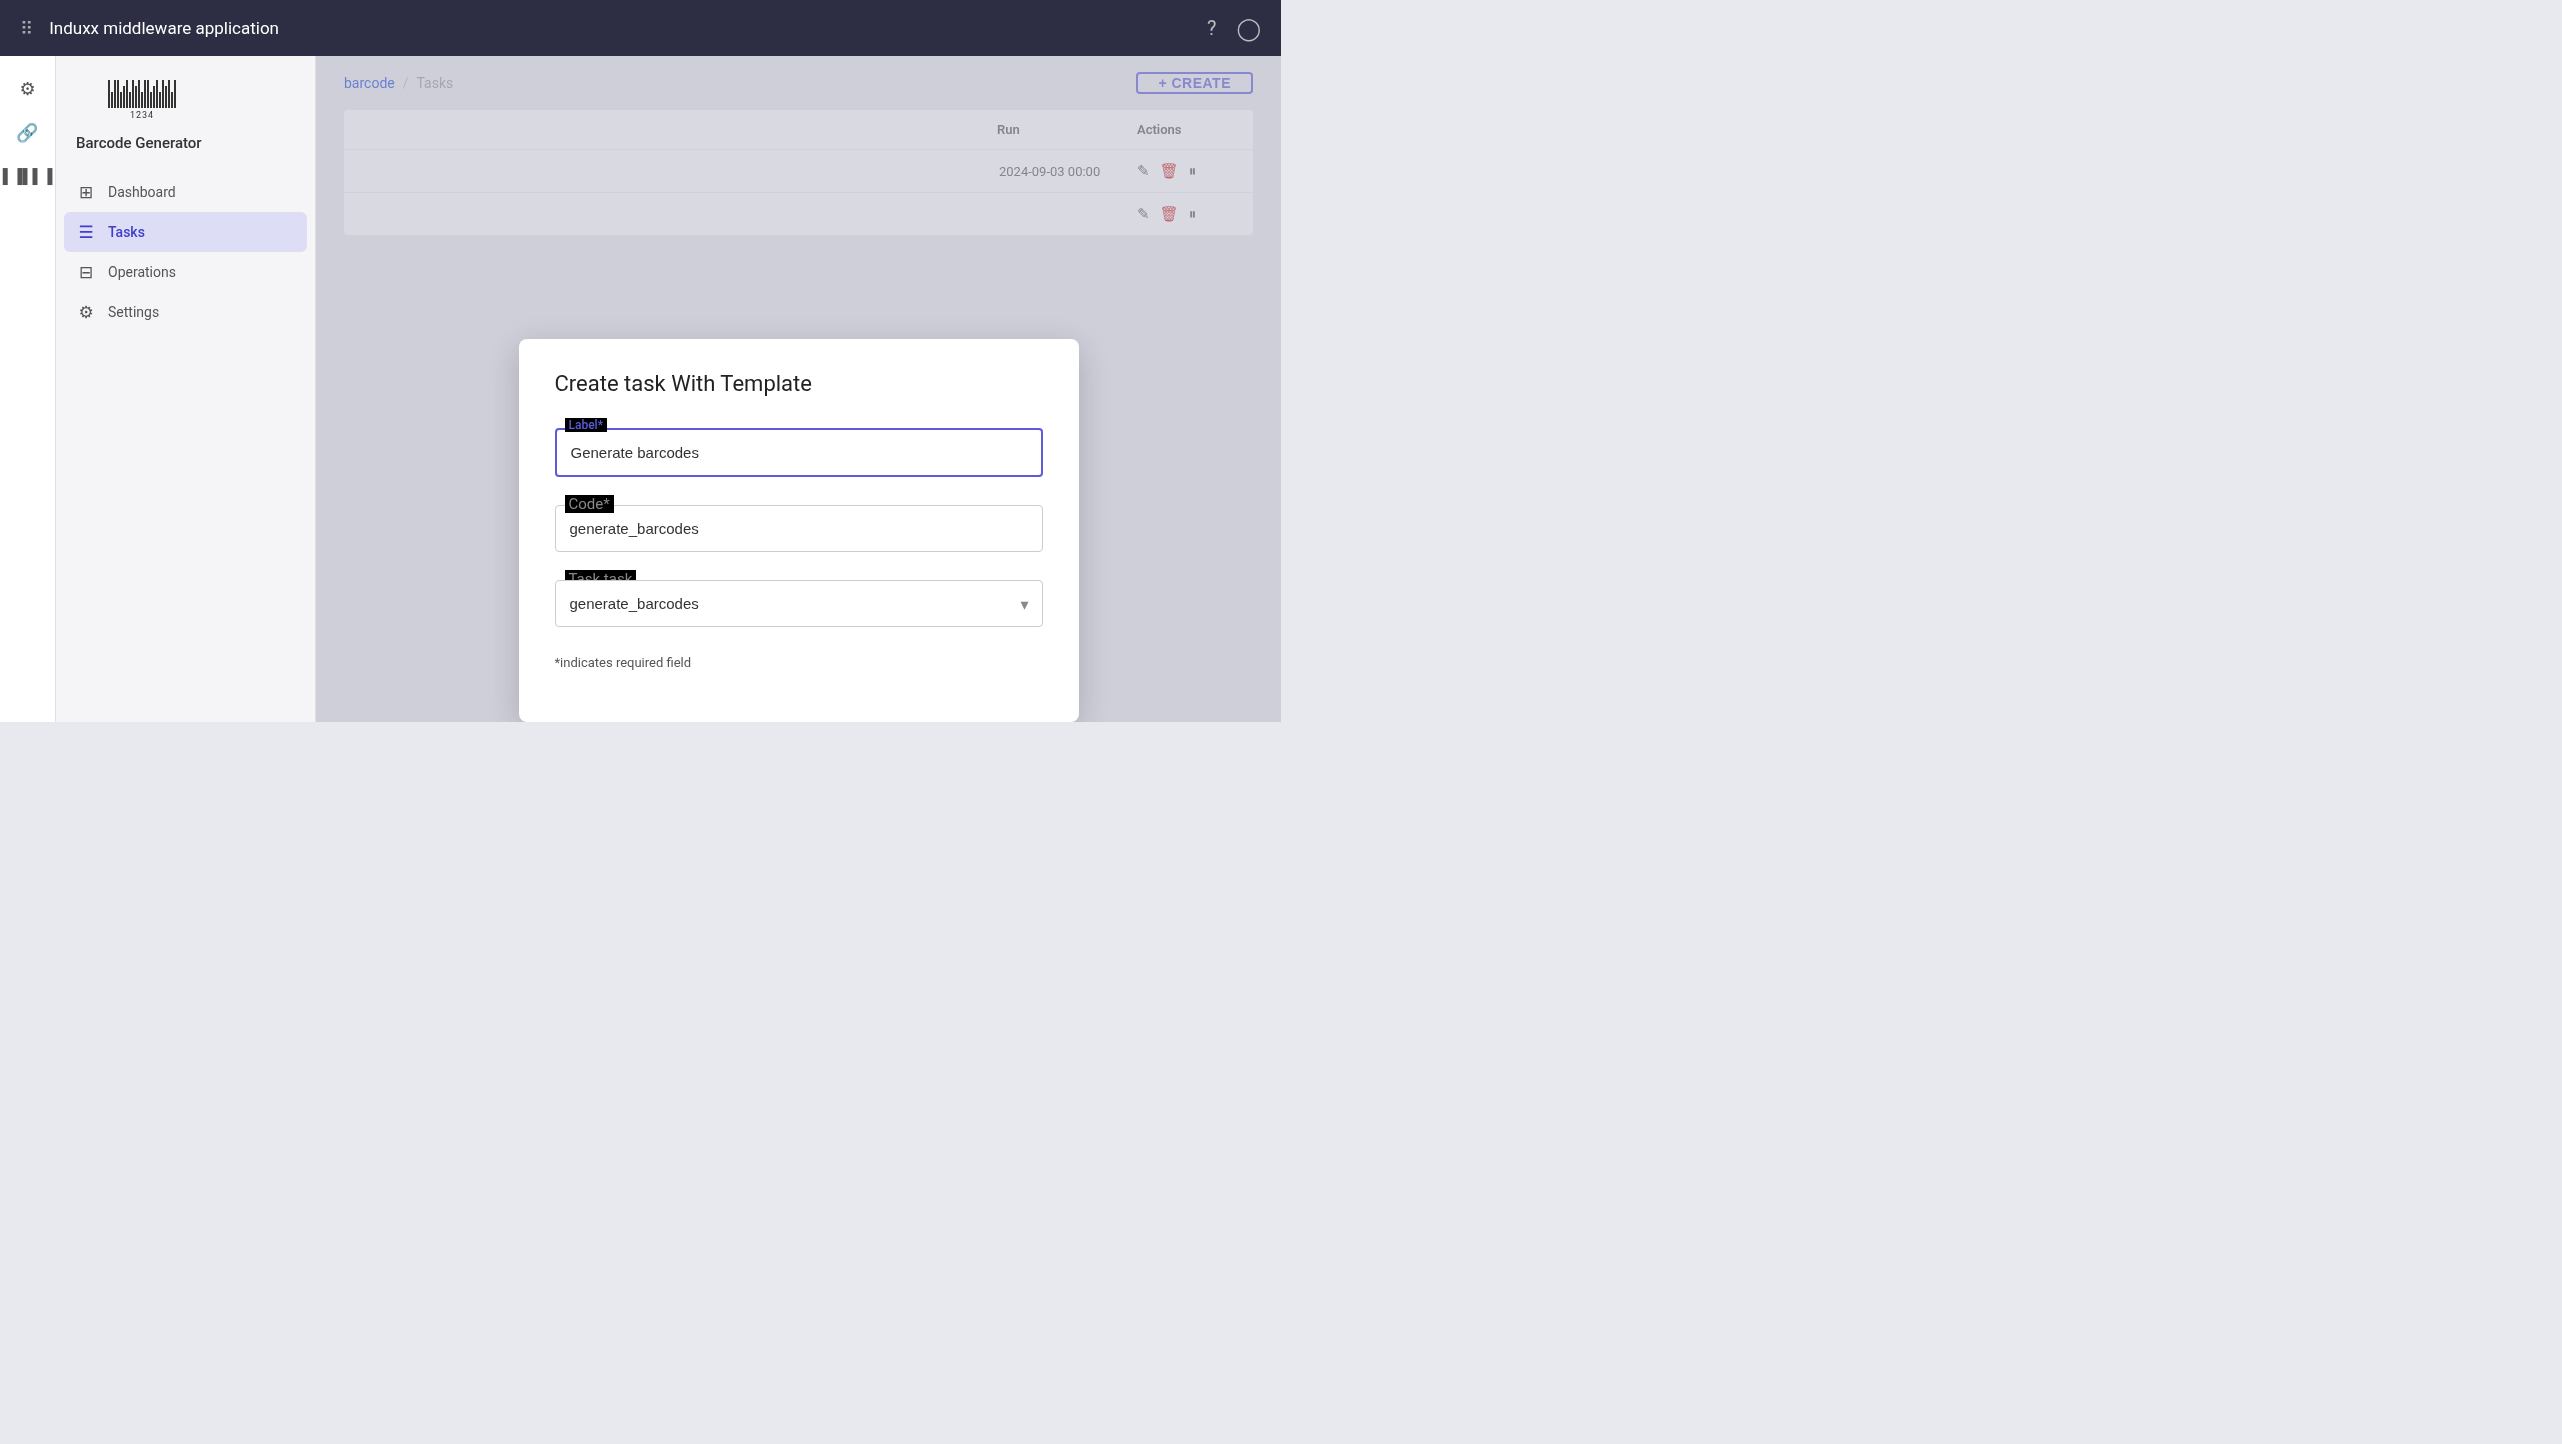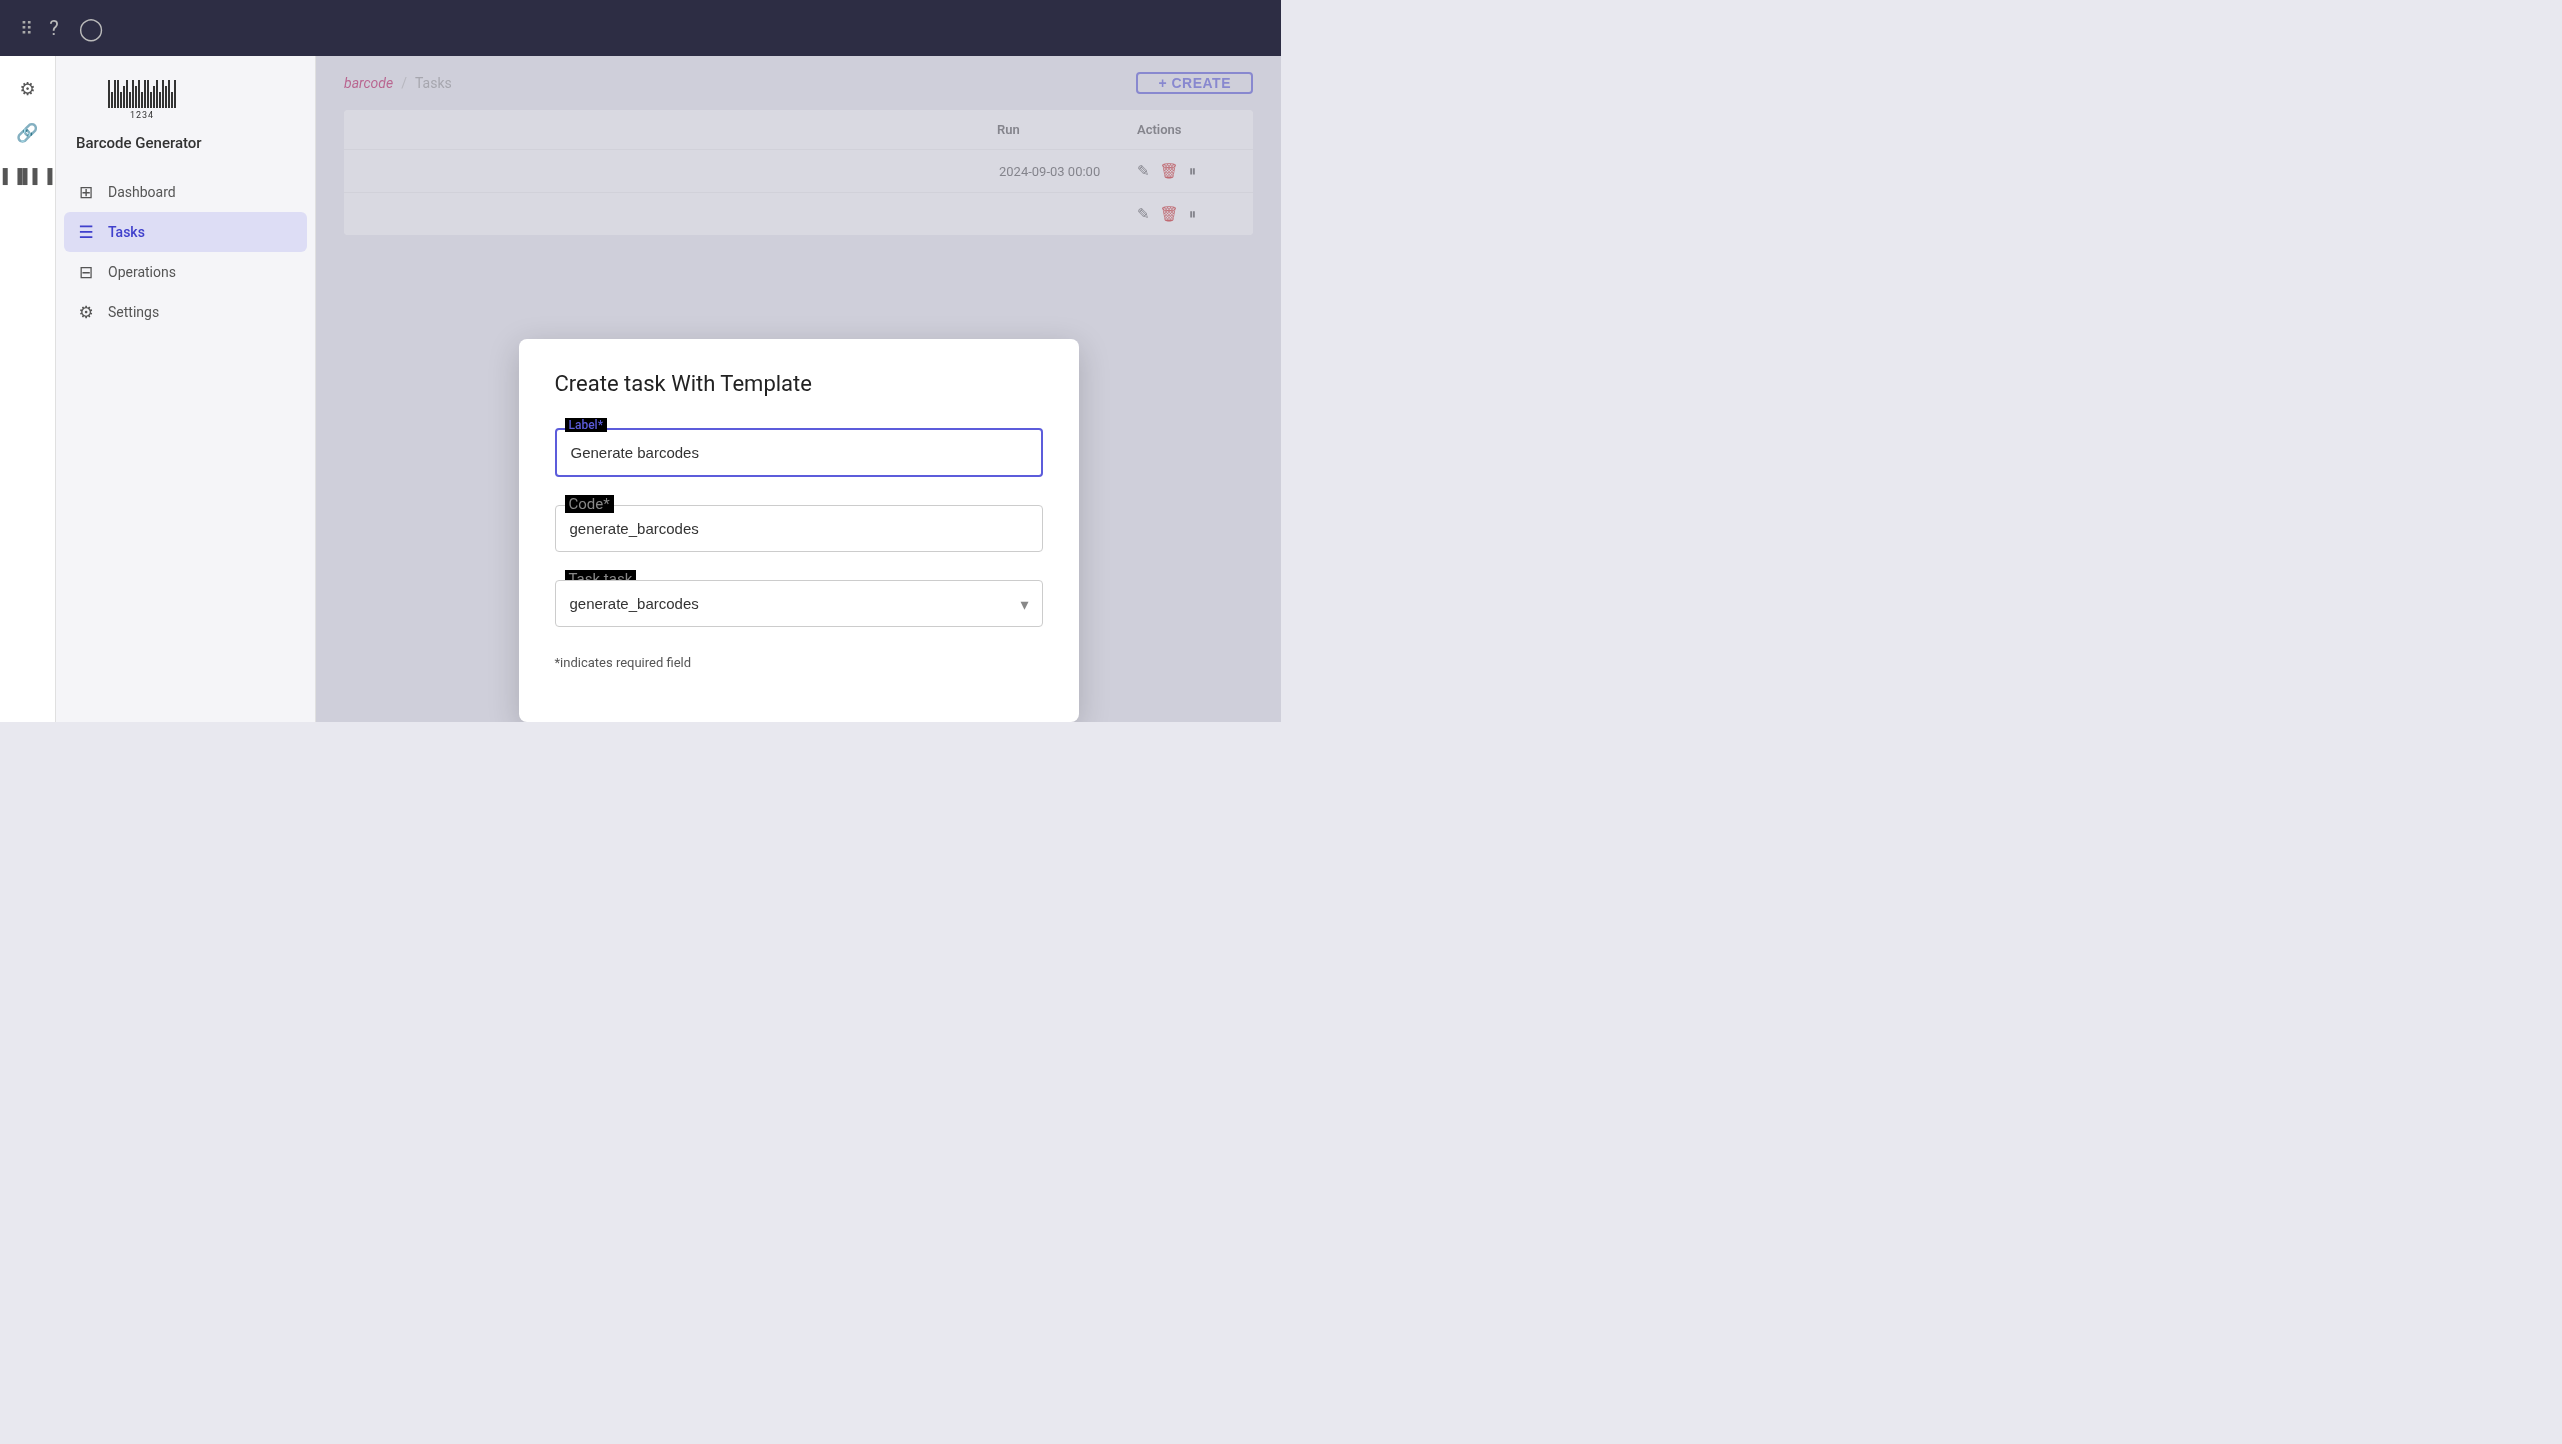--- a/index.html
+++ b/index.html
@@ -128,21 +128,21 @@
       align-items: center;
       justify-content: space-between;
     }
     .breadcrumb {
       display: flex;
       align-items: center;
       gap: 8px;
       font-size: 14px;
       color: #888;
     }
-    .breadcrumb-active { color: #be185d; font-style: italic; }
+    .breadcrumb-active { color: #1d4ed8; }
     .breadcrumb-sep { color: #bbb; }
     .breadcrumb-current { color: #999; }
     .create-btn {
       border: 2px solid #5c5cdb;
       color: #5c5cdb;
       background: transparent;
       padding: 1px 20px;
       font-size: 14px;
       font-weight: 600;
       border-radius: 4px;
@@ -330,20 +330,21 @@
       color: #333;
       margin-top: 2px;
       letter-spacing: 1px;
     }
   </style>
 </head>
 <body>
 
 <div class="topbar">
   <span class="topbar-grid-icon">⠿</span>
+  <span class="topbar-title">Induxx middleware application</span>
   <div class="topbar-icons">
     <span class="topbar-icon">?</span>
     <span class="topbar-icon" style="font-size:22px;">◯</span>
   </div>
 </div>
 
 <div class="layout">
 
   <div class="icon-sidebar">
     <div class="icon-sidebar-item">⚙</div>

